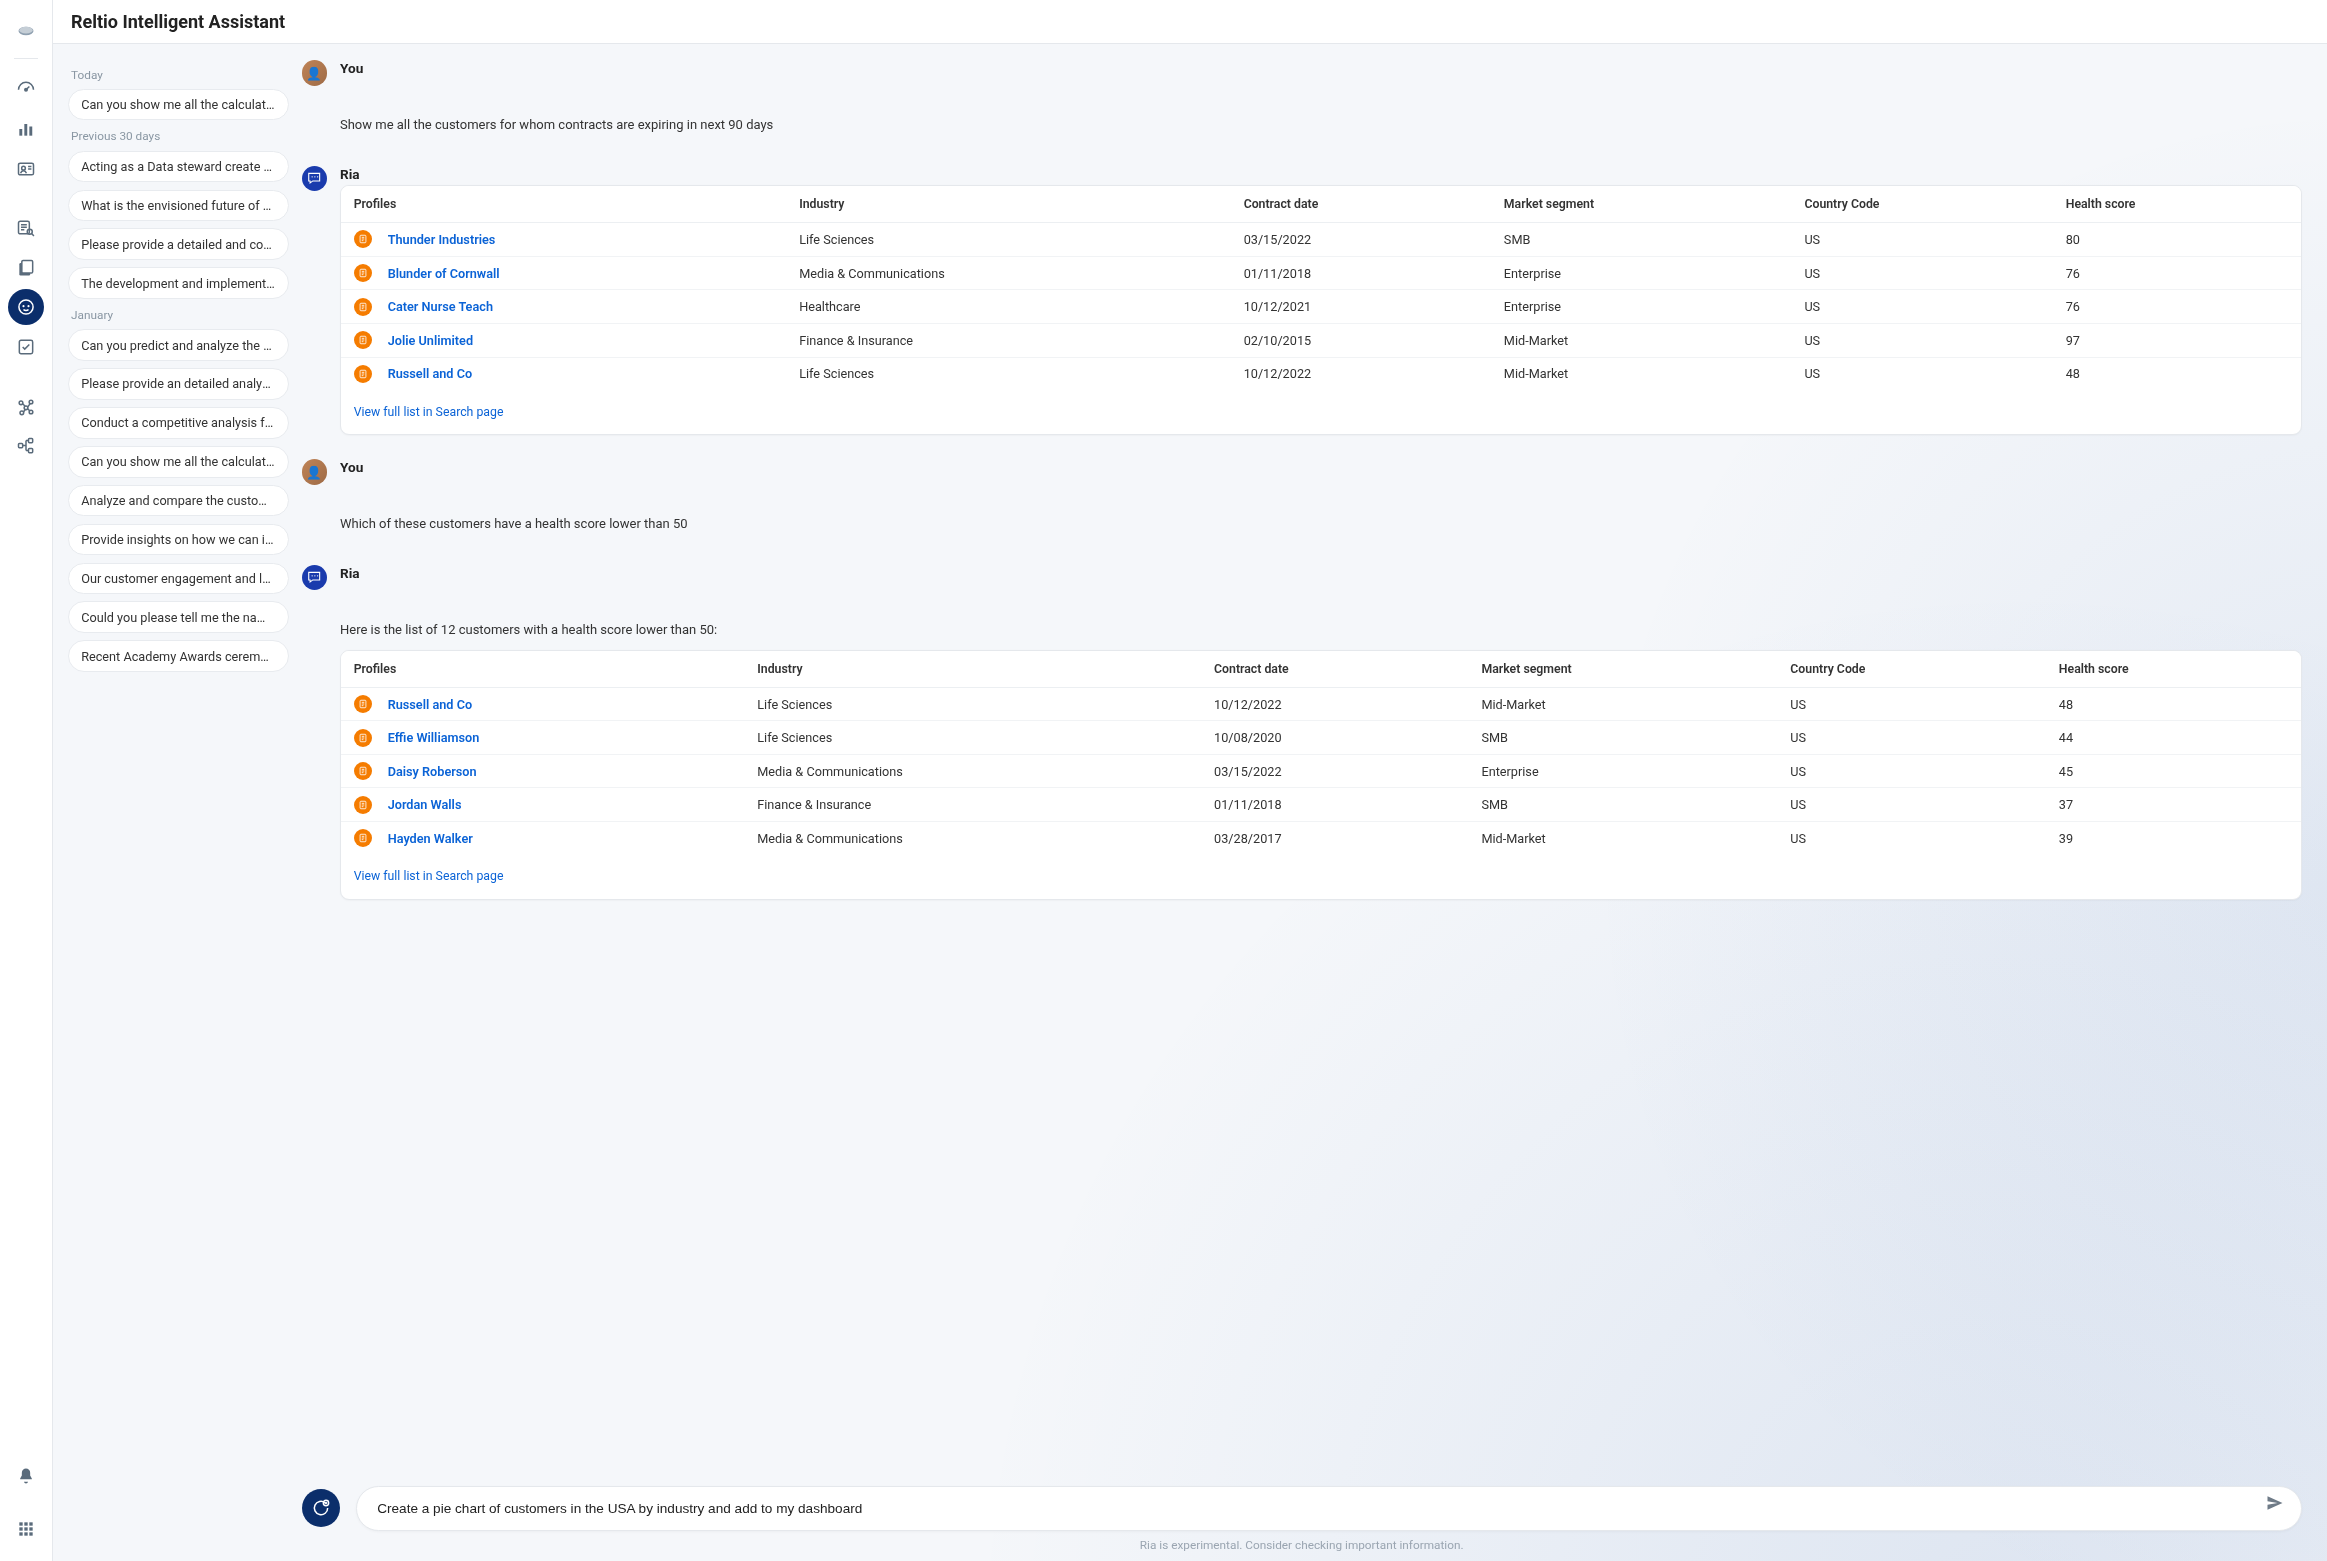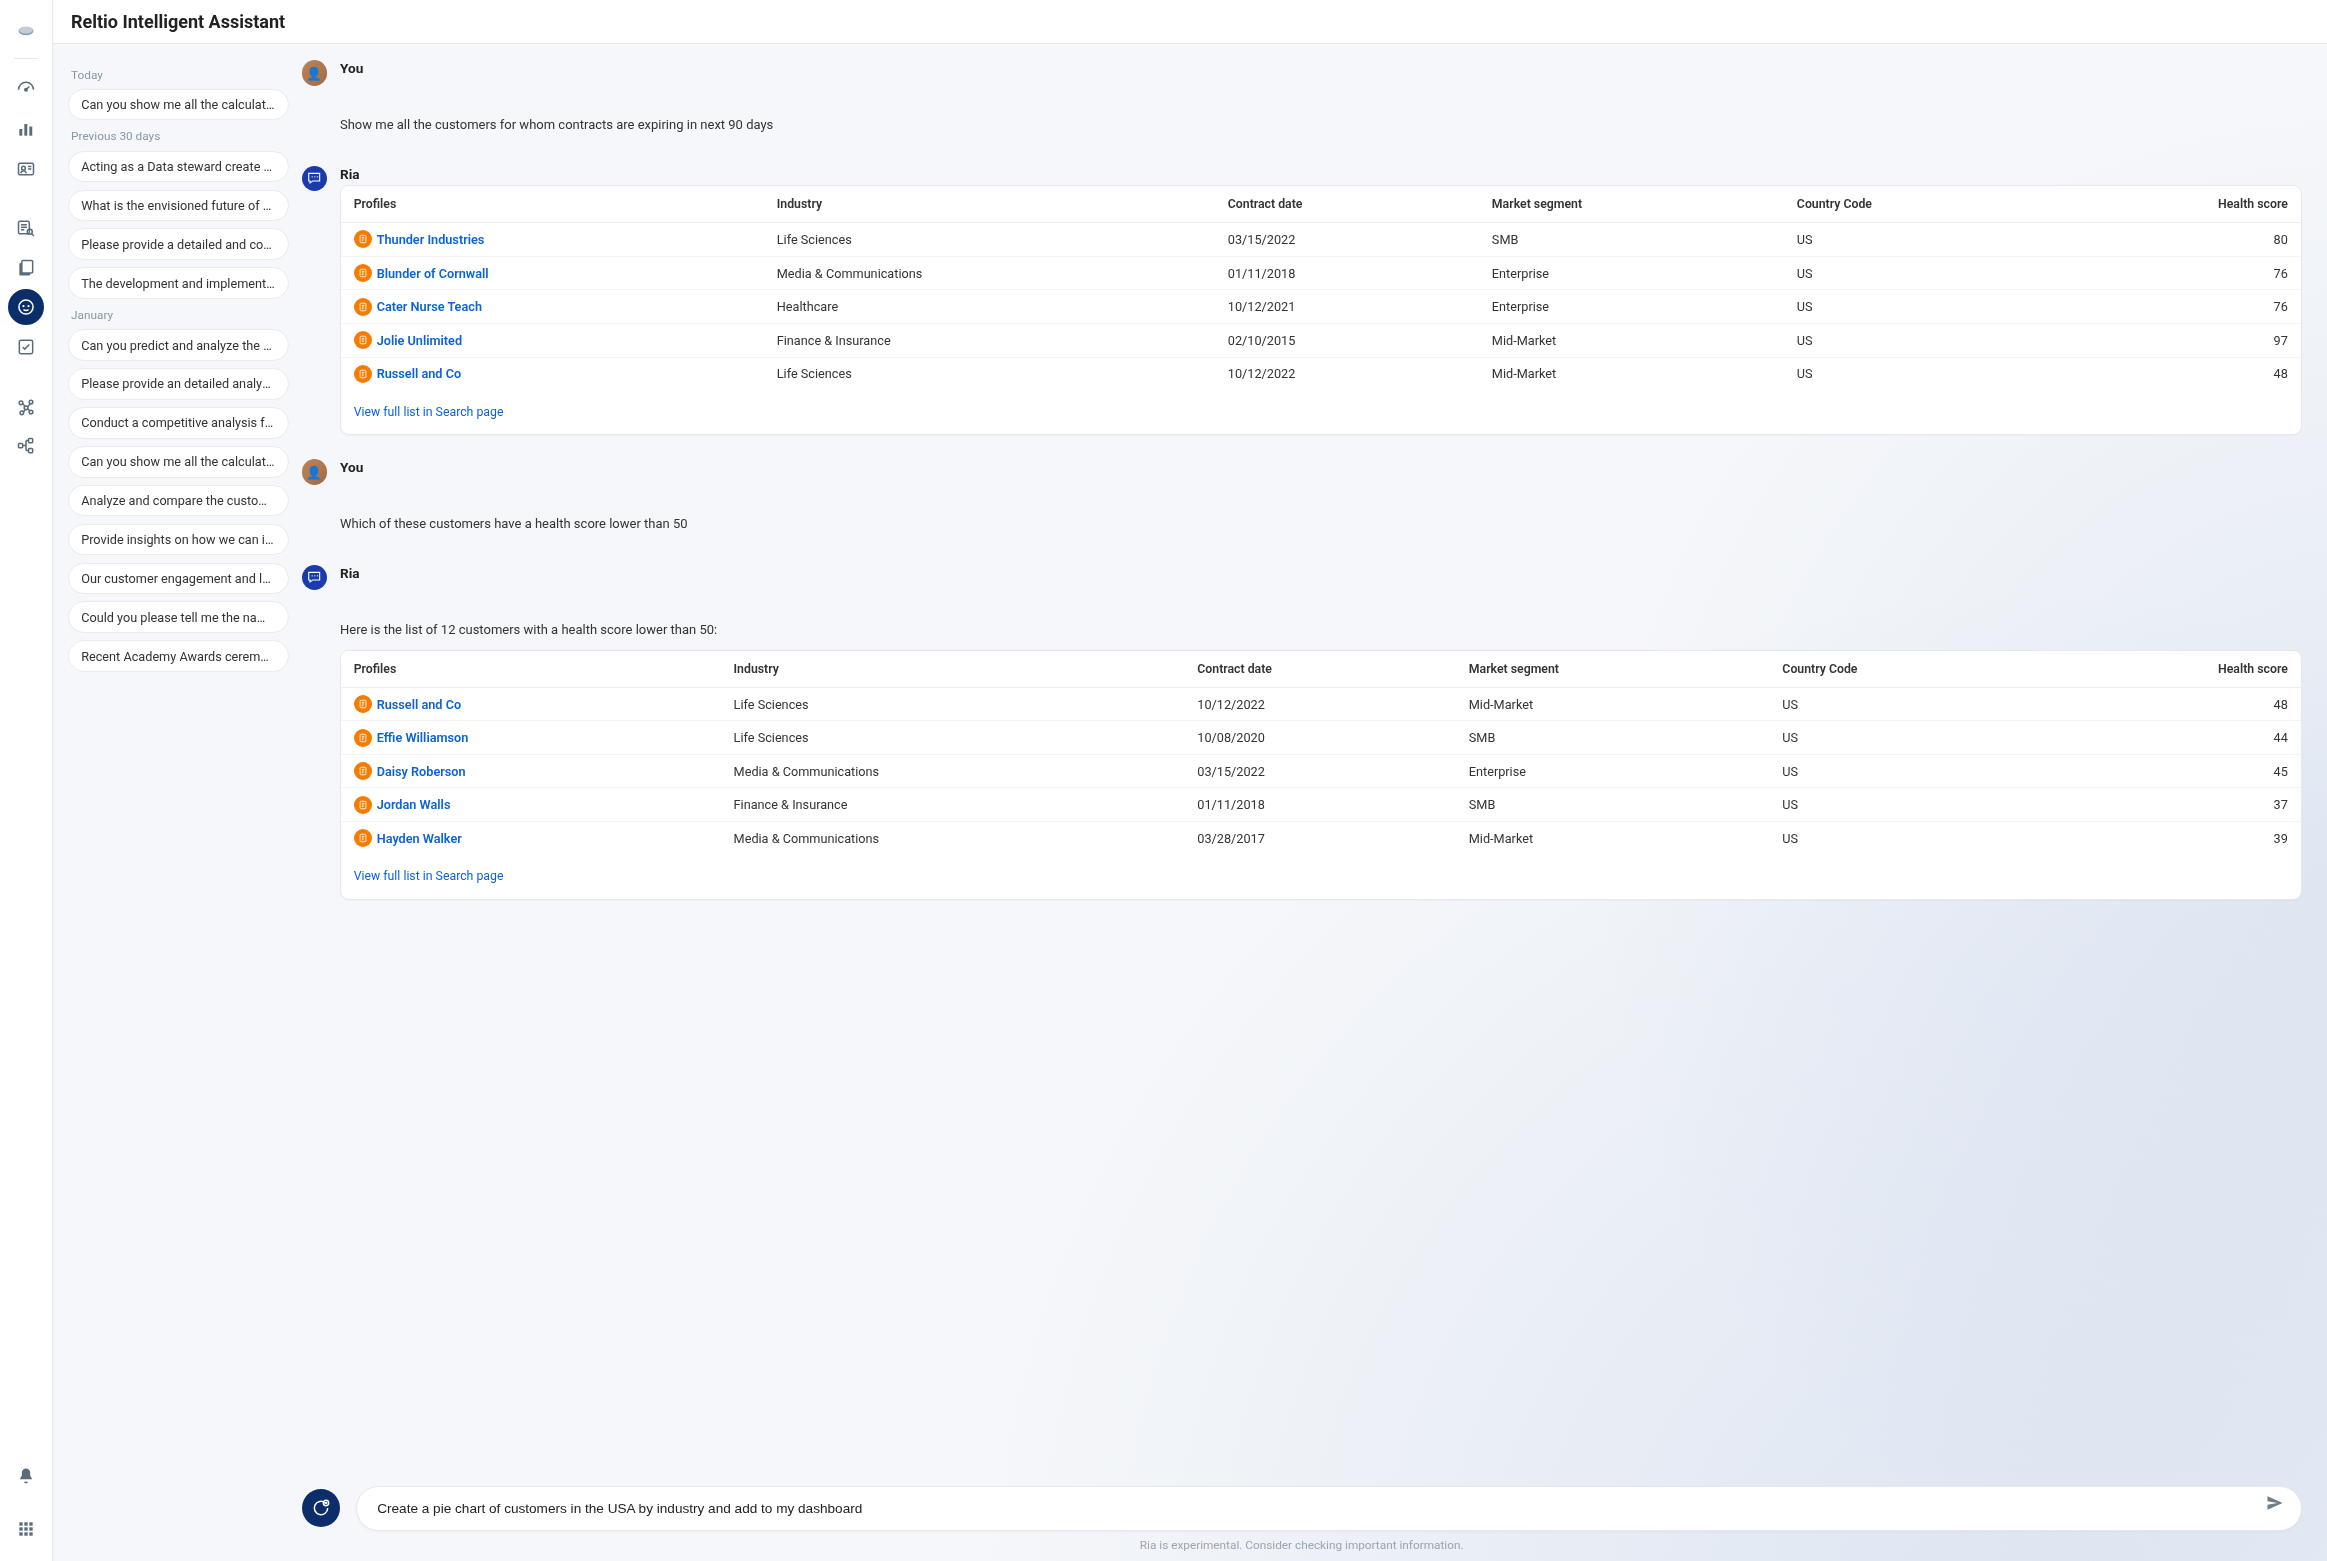--- a/index.html
+++ b/index.html
@@ -79,24 +79,24 @@
   .card {
     background:#fff; border:0.9px solid #e5e8ec; border-radius:9px;
     overflow:hidden; box-shadow:0 0.9px 1.8px rgba(0,0,0,0.03);
     margin-bottom:4px;
   }
   table { width:100%; border-collapse:collapse; font-size:12.7px;}
   th {
     text-align:left; font-weight:600; color:#333; padding:11px 12.7px;
     border-bottom:0.9px solid #eceff2; background:#fff; font-size:12.3px;
   }
-  th.num, td.num { text-align:right; }
+  th.num, td.num { }
   td { padding:7.3px 12.7px; border-bottom:0.9px solid #f1f3f5; color:#333; vertical-align:middle;}
   tbody tr:last-child td { border-bottom:none; }
-  .profile-cell { display:flex; align-items:center; gap:5px; }
+  .profile-cell { display:flex; align-items:center; gap:16px; }
   .profile-badge {
     width:18px; height:18px; border-radius:50%; background:#f57c00;
     display:flex; align-items:center; justify-content:center; flex-shrink:0;
   }
   .profile-badge svg{width:10px;height:10px;stroke:#fff;stroke-width:2;fill:none;}
   .profile-link { color:#0b63d6; font-weight:600; cursor:pointer; }
   .card-footer { padding:12.7px 12.7px 14.5px; }
   .card-footer a { color:#0b63d6; font-size:12.3px; text-decoration:none; cursor:pointer; }
 
   

